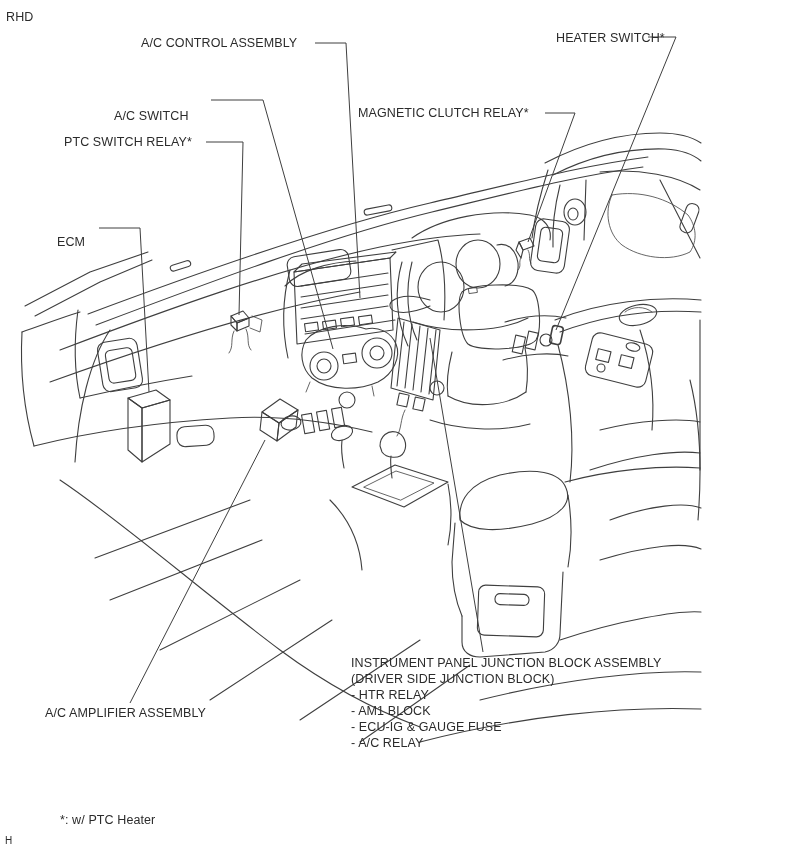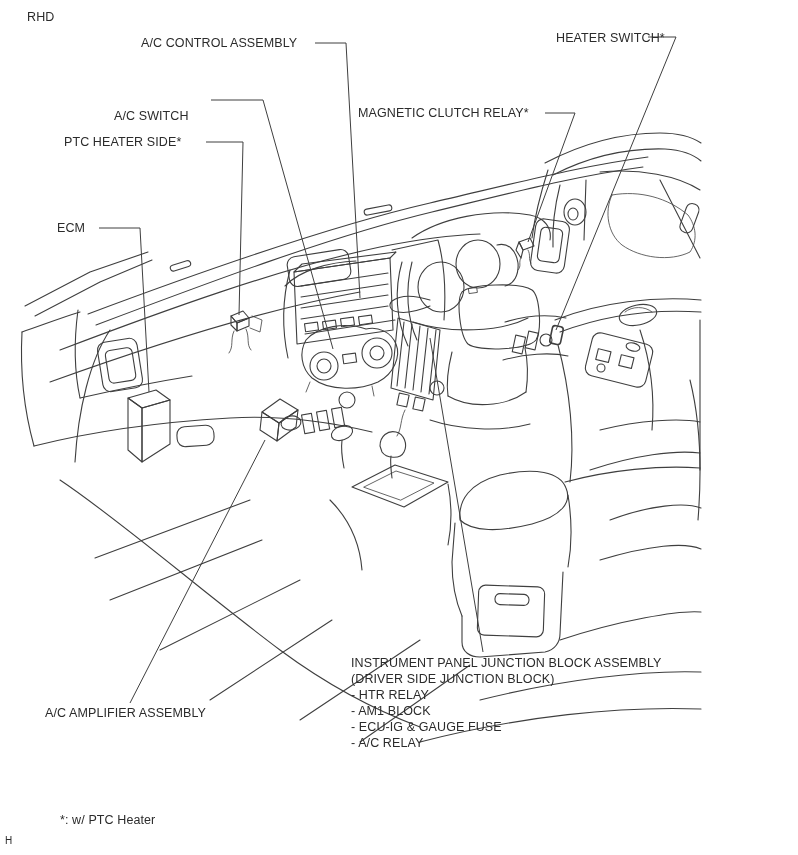--- a/index.html
+++ b/index.html
@@ -238,33 +238,33 @@
     <polyline points="211,100 263,100 333,349"></polyline>
     <polyline points="206,142 243,142 239,315"></polyline>
     <polyline points="99,228 140,228 149,392"></polyline>
     <polyline points="648,37 676,37 556,330"></polyline>
     <polyline points="545,113 575,113 528,242"></polyline>
     <polyline points="430,338 483,652"></polyline>
     <polyline points="265,440 130,703"></polyline>
   </g>
 </svg>
 
-<div class="lbl" style="left:27px;top:10px;">RHD</div>
+<div class="lbl" style="left:6px;top:10px;">RHD</div>
 
 <div class="lbl" style="left:141px;top:36px;">A/C CONTROL ASSEMBLY</div>
 
 <div class="lbl" style="left:556px;top:31px;">HEATER SWITCH*</div>
 
 <div class="lbl" style="left:114px;top:109px;">A/C SWITCH</div>
 
 <div class="lbl" style="left:358px;top:106px;">MAGNETIC CLUTCH RELAY*</div>
 
-<div class="lbl" style="left:64px;top:135px;">PTC HEATER SIDE*</div>
-
-<div class="lbl" style="left:57px;top:221px;">ECM</div>
+<div class="lbl" style="left:64px;top:135px;">PTC SWITCH RELAY*</div>
+
+<div class="lbl" style="left:57px;top:235px;">ECM</div>
 
 <div class="lbl" style="left:33px;top:706px;margin-left:12px;">A/C AMPLIFIER ASSEMBLY</div>
 
 <div class="lbl multiline" style="left:351px;top:655px;">
   <div>INSTRUMENT PANEL JUNCTION BLOCK ASSEMBLY</div>
   <div>(DRIVER SIDE JUNCTION BLOCK)</div>
   <div>- HTR RELAY</div>
   <div>- AM1 BLOCK</div>
   <div>- ECU-IG &amp; GAUGE FUSE</div>
   <div>- A/C RELAY</div>

